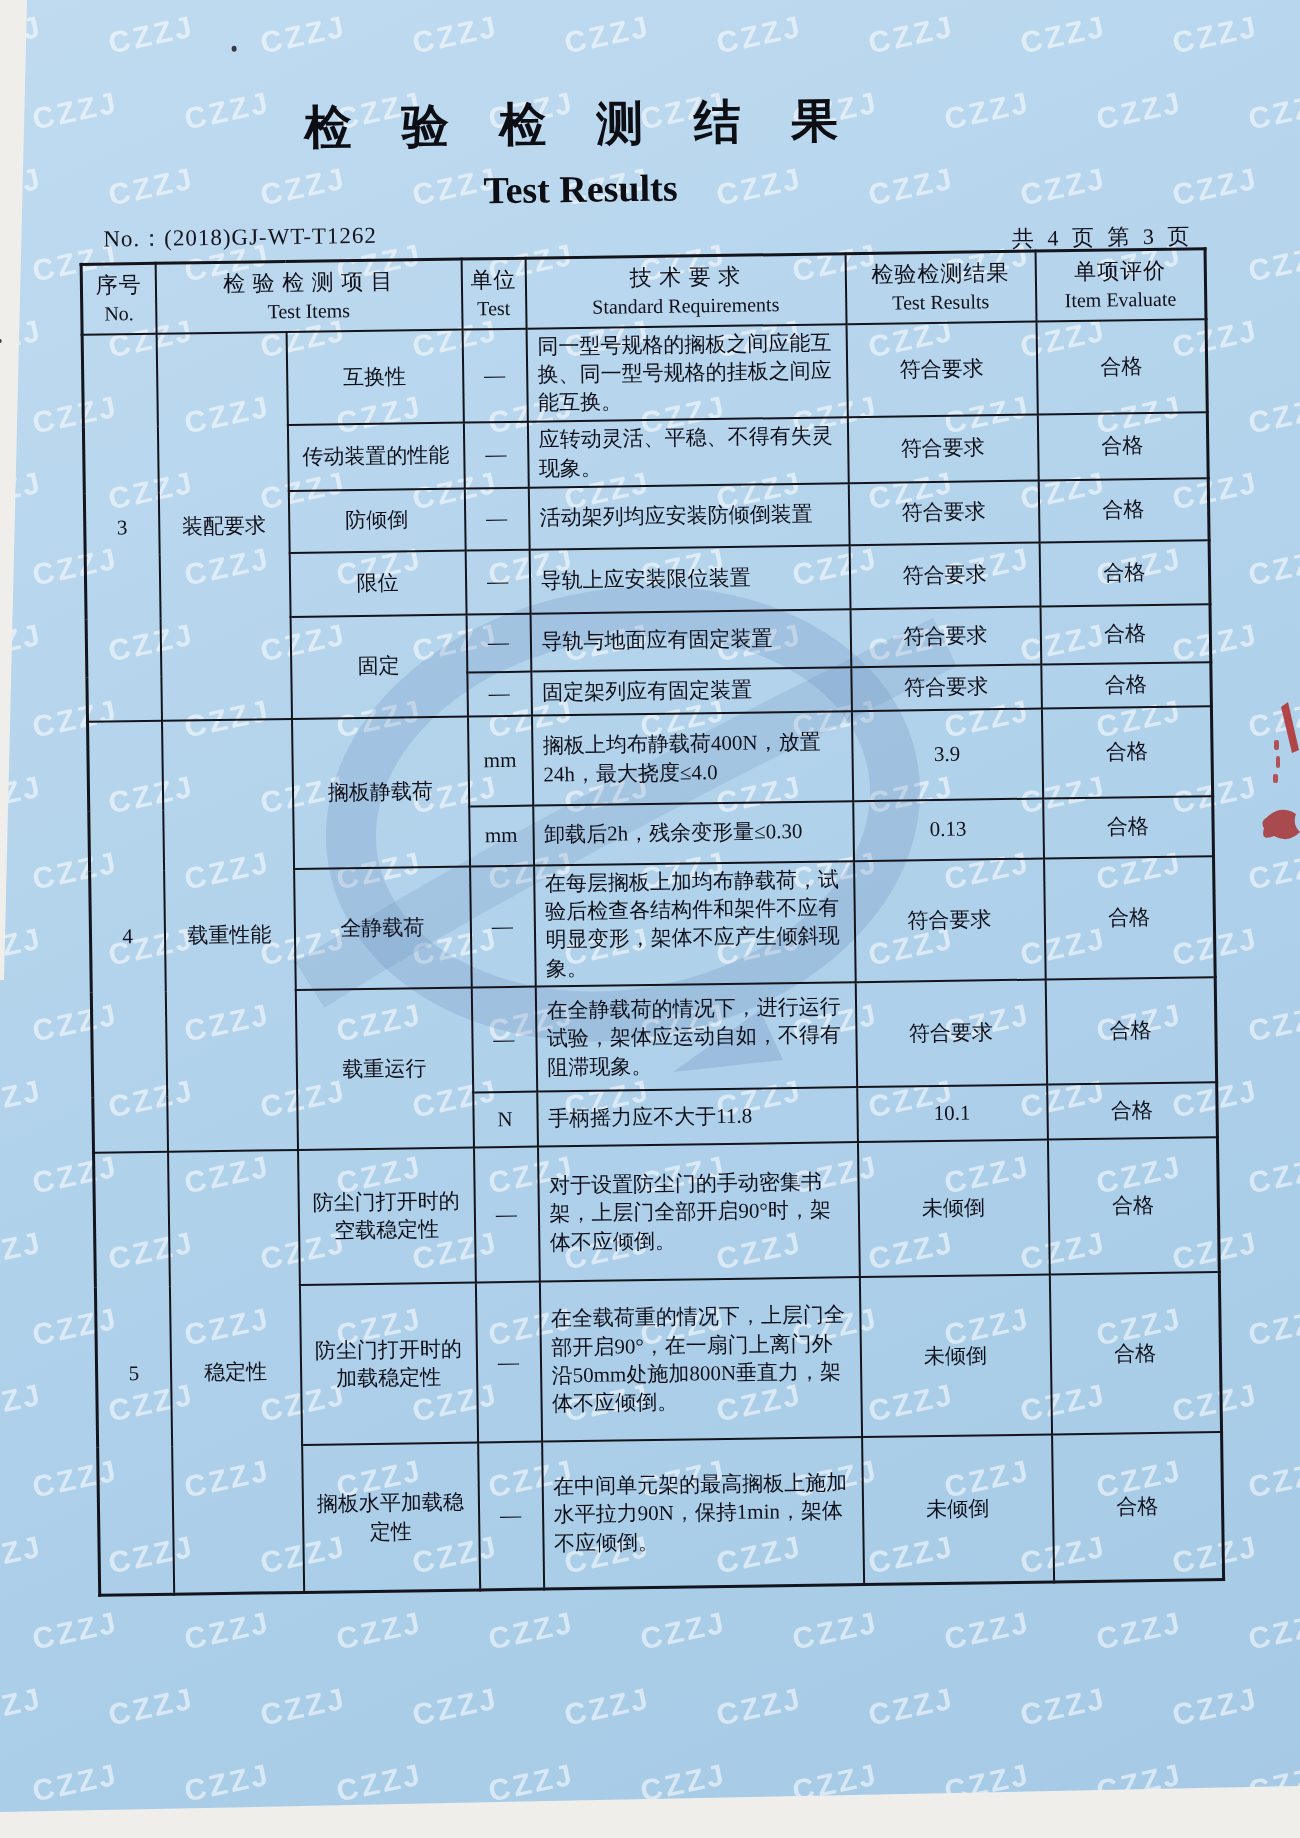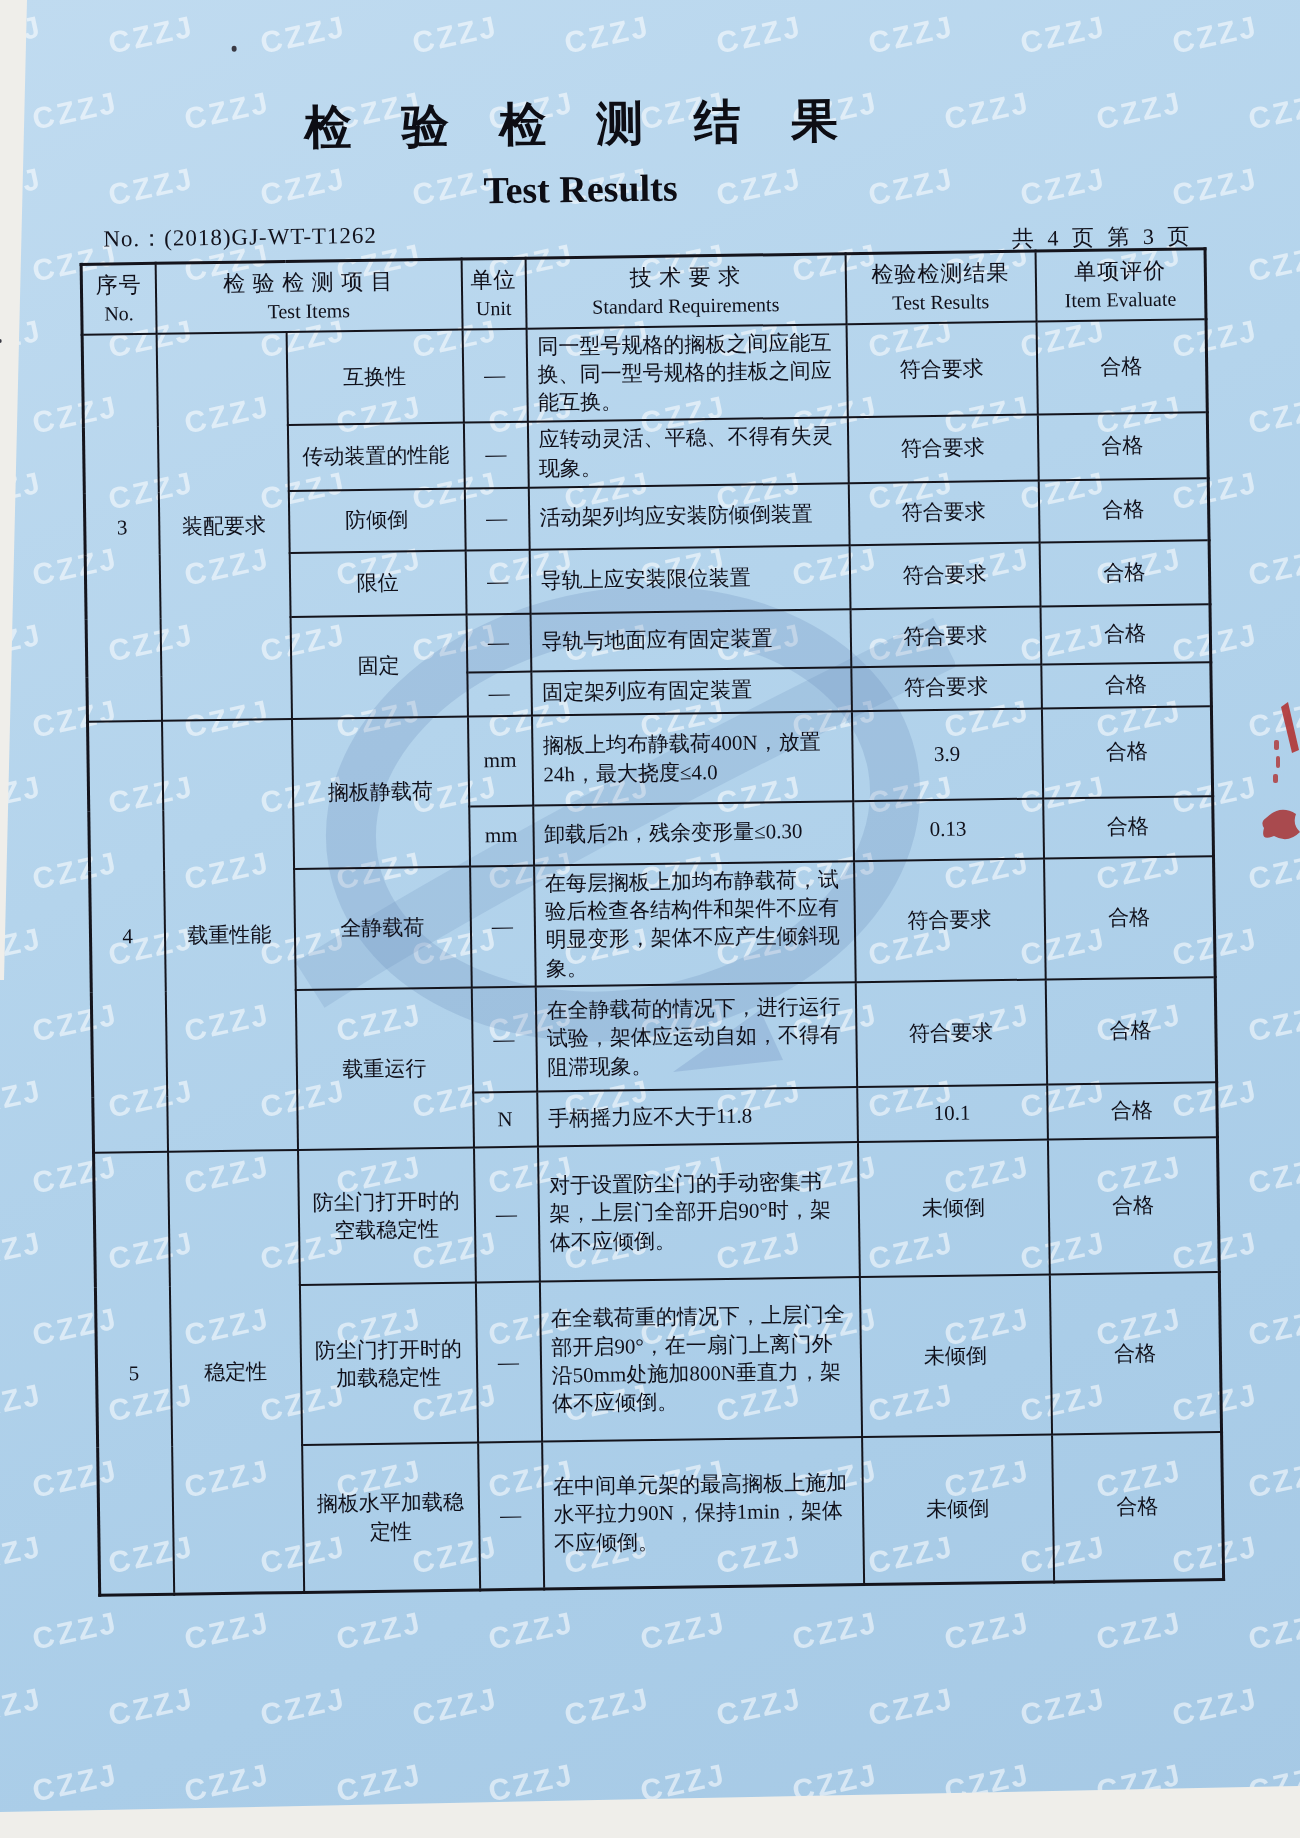--- a/index.html
+++ b/index.html
@@ -304,21 +304,21 @@
     <th>
               <div class="cnh">序号</div>
               <div class="enh">No.</div>
             </th>
     <th colspan="2">
               <div class="cnh">检 验 检 测 项 目</div>
               <div class="enh">Test Items</div>
             </th>
     <th>
               <div class="cnh">单位</div>
-              <div class="enh">Unit</div>
+              <div class="enh">Test</div>
             </th>
     <th>
               <div class="cnh">技  术  要  求</div>
               <div class="enh">Standard Requirements</div>
             </th>
     <th>
               <div class="cnh">检验检测结果</div>
               <div class="enh">Test Results</div>
             </th>
     <th>

